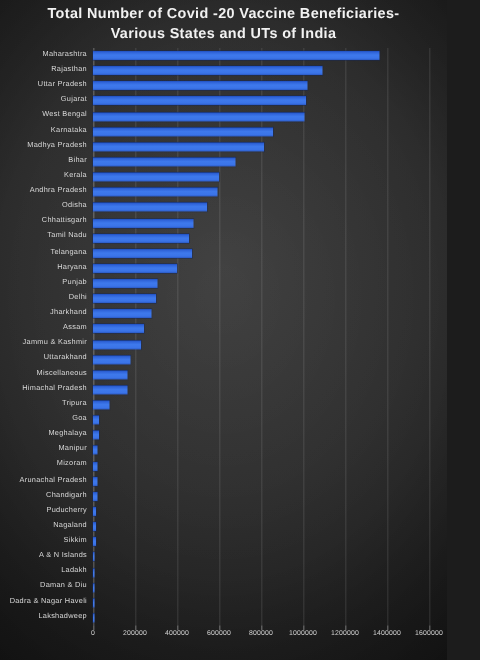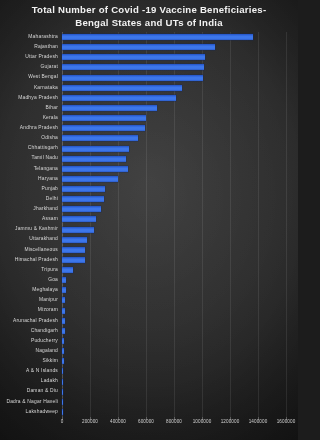--- a/index.html
+++ b/index.html
@@ -71,22 +71,22 @@
     position:absolute;top:385px;height:3px;width:1px;
     background:rgba(255,255,255,0.28);
   }
 </style>
 </head>
 <body>
 
 <div id="figure">
 
   <div id="title">
-    <div>Total Number of Covid -19 Vaccine Beneficiaries-</div>
-    <div>Bengal States and UTs of India</div>
+    <div>Total Number of Covid -20 Vaccine Beneficiaries-</div>
+    <div>Various States and UTs of India</div>
   </div>
 
   <div id="plot">
     <div id="axisline"></div>
     <div id="gridlines">
         <div class="gridline" style="left: 28px;"></div>
         <div class="gridline" style="left: 56px;"></div>
         <div class="gridline" style="left: 84px;"></div>
         <div class="gridline" style="left: 112px;"></div>
         <div class="gridline" style="left: 140px;"></div>

